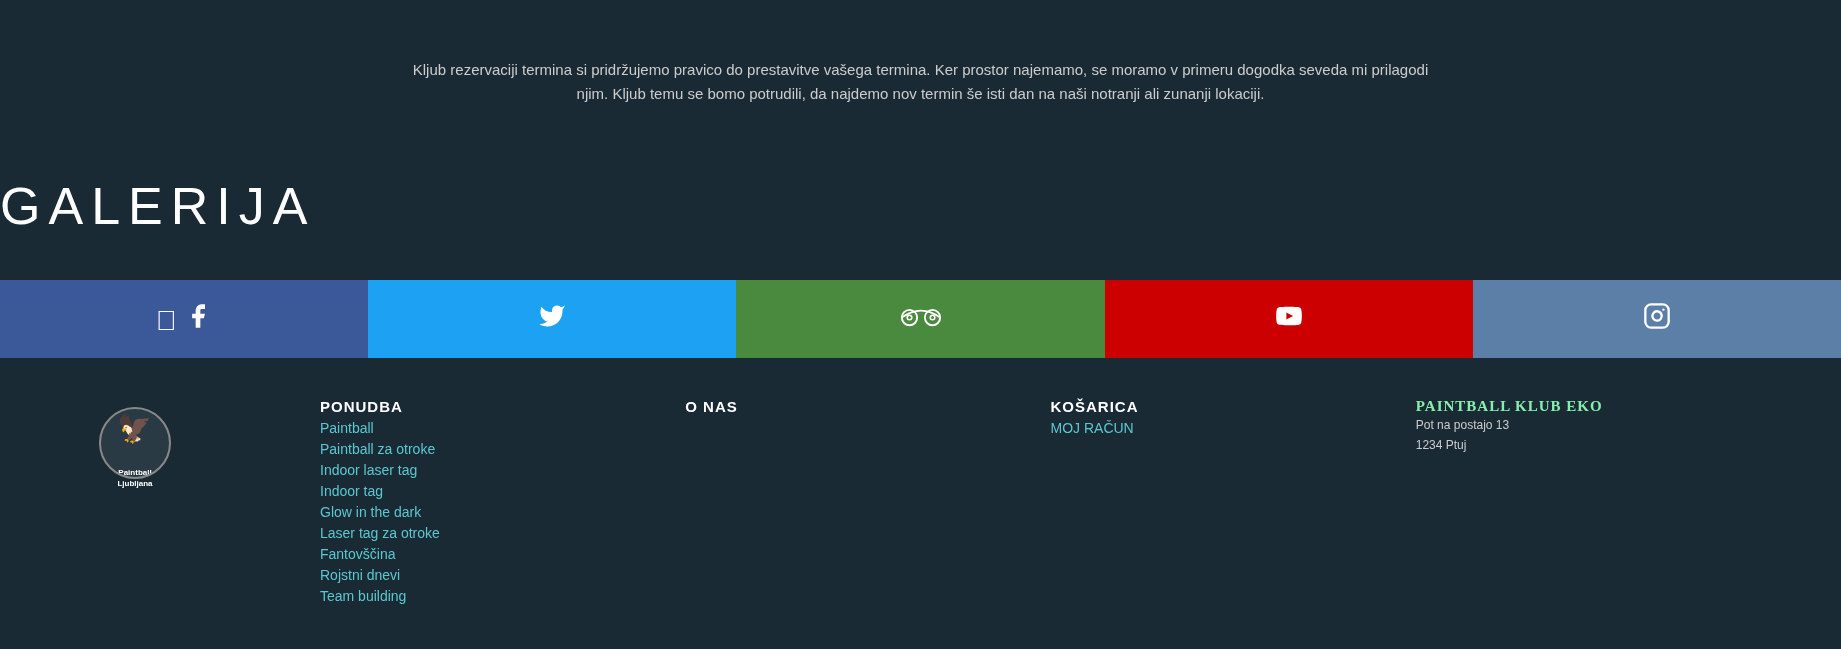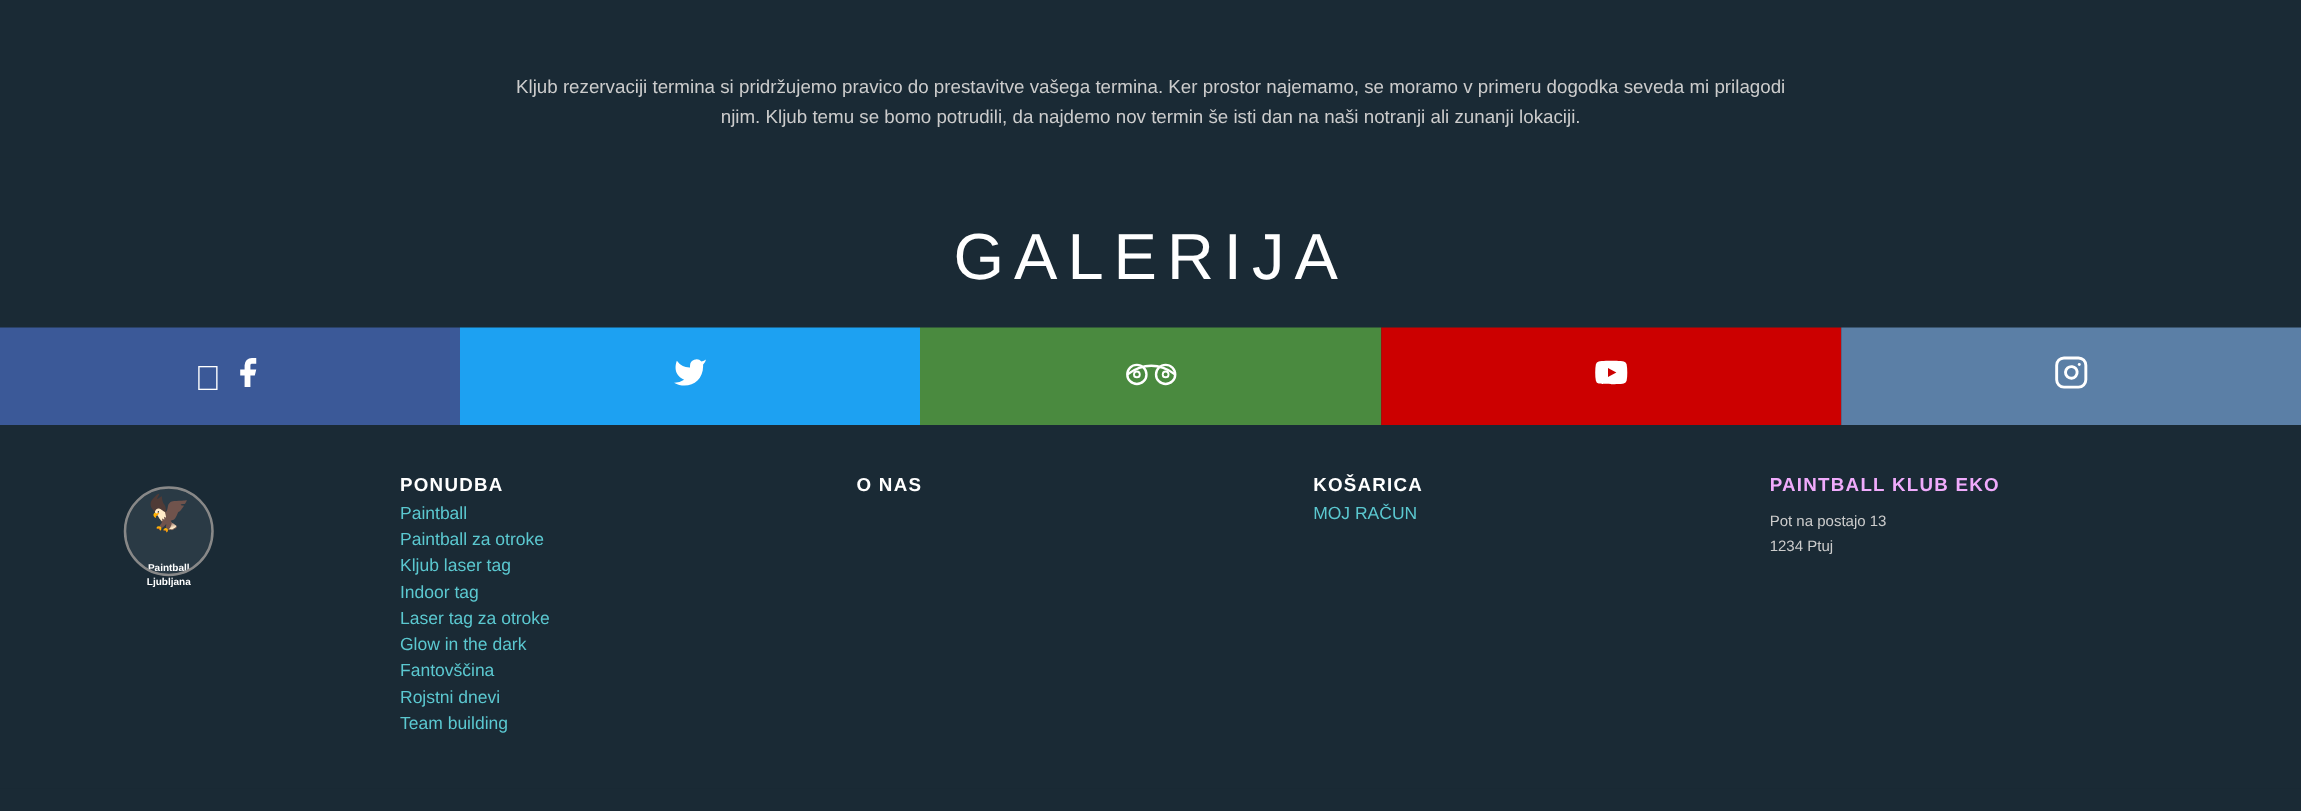--- a/index.html
+++ b/index.html
@@ -19,22 +19,22 @@
     }
     .top-text-section p {
       font-size: 15px;
       line-height: 1.6;
       color: #cccccc;
       margin-top: 28px;
     }
 
     
     .gallery-section {
-      text-align: center;
-      padding: 50px 0 26px;
+      text-align: left;
+      padding: 50px 0 44px;
       background-color: #1a2a35;
     }
     .gallery-title {
       font-size: 52px;
       font-weight: 300;
       letter-spacing: 8px;
       color: #ffffff;
       font-family: 'Arial', sans-serif;
     }
 
@@ -109,24 +109,24 @@
 
     .footer-address {
       font-size: 12px;
       color: #cccccc;
       line-height: 1.7;
     }
 
     .footer-company-name {
       font-size: 15px;
       font-weight: bold;
-      color: #f0abfc;
-      margin-bottom: 10px;
+      color: #86efac;
       text-transform: uppercase;
       letter-spacing: 1px;
+      font-family: Liberation Serif, serif;
     }
 
     
     .tripadvisor-icon {
       font-size: 26px;
       color: white;
     }
   </style>
 </head>
 <body>
@@ -202,24 +202,24 @@
 
         <circle cx="55" cy="40" r="35" fill="none" stroke="#888" stroke-width="2"></circle>
       </svg>
     </div>
   </div>
 
   <div class="footer-col">
     <div class="footer-col-title">PONUDBA</div>
     <a class="footer-link">Paintball</a>
     <a class="footer-link">Paintball za otroke</a>
-    <a class="footer-link">Kljub laser tag</a>
+    <a class="footer-link">Indoor laser tag</a>
     <a class="footer-link">Indoor tag</a>
+    <a class="footer-link">Glow in the dark</a>
     <a class="footer-link">Laser tag za otroke</a>
-    <a class="footer-link">Glow in the dark</a>
     <a class="footer-link">Fantovščina</a>
     <a class="footer-link">Rojstni dnevi</a>
     <a class="footer-link">Team building</a>
   </div>
 
   <div class="footer-col">
     <div class="footer-col-title">O NAS</div>
   </div>
 
   <div class="footer-col">

